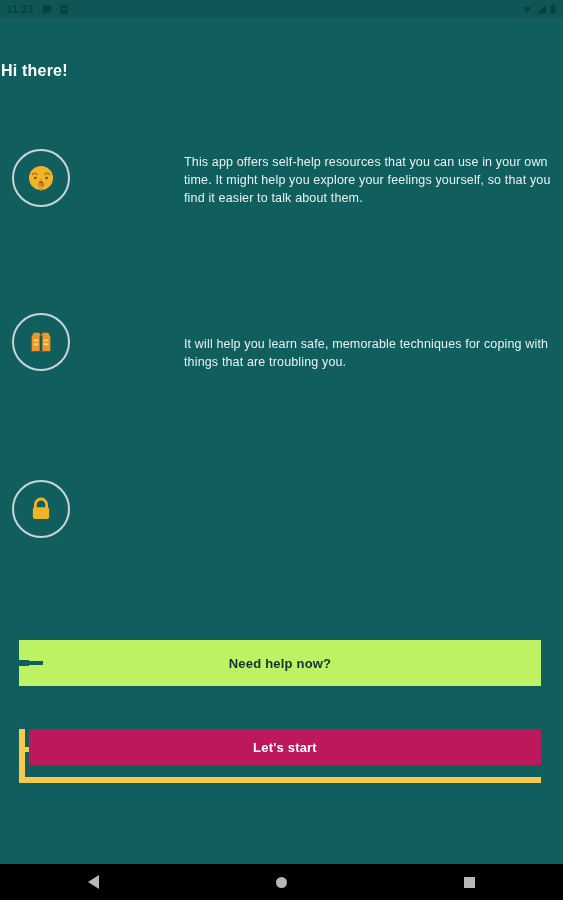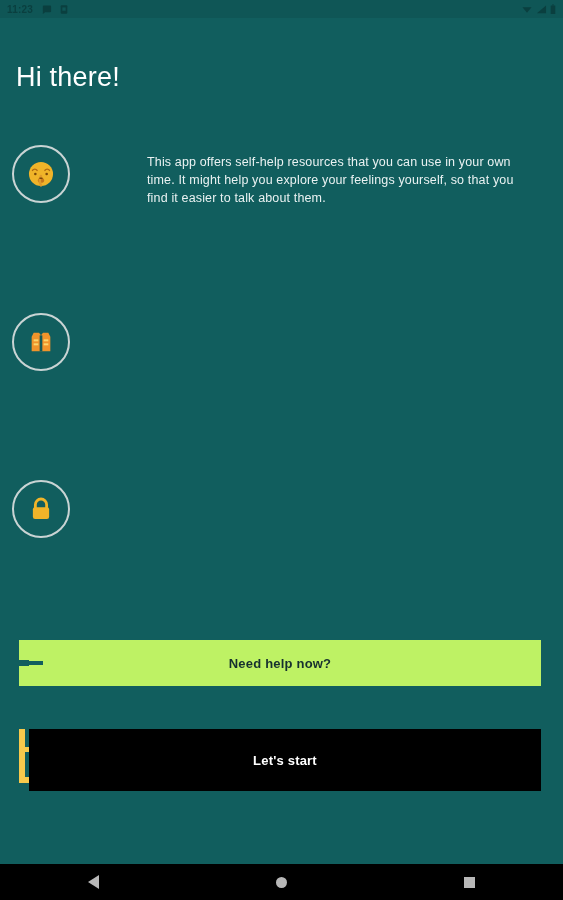--- a/index.html
+++ b/index.html
@@ -43,35 +43,36 @@
     margin-left: auto;
     display: flex;
     align-items: center;
     gap: 3px;
   }
   .sb-ic { display: block; }
 
   
   .page-title {
     position: absolute;
-    left: 16px;
+    left: 1px;
     top: 62px;
-    font-size: 27px;
-    font-weight: normal;
+    font-size: 16px;
+    font-weight: bold;
     color: #FFFFFF;
     letter-spacing: 0.2px;
   }
 
   
   .feature-row {
     position: absolute;
     left: 0;
     width: 563px;
     display: flex;
-    align-items: flex-start;
+    align-items: flex-end;
+    gap: 37px;
   }
   #row-0 { top: 145px; }
   #row-1 { top: 313px; }
   #row-2 { top: 480px; }
 
   .feature-icon-wrap {
     width: 58px;
     height: 58px;
     margin-left: 12px;
     flex: 0 0 58px;
@@ -162,22 +163,22 @@
     top: 18px;
     width: 12px;
     height: 5px;
     background: #F7C94C;
   }
   .btn-start {
     position: absolute;
     left: 10px;
     top: 0;
     width: 512px;
-    height: 62px;
-    background: #000000;
+    height: 36px;
+    background: #be185d;
     display: flex;
     align-items: center;
     justify-content: center;
     border: none;
     cursor: pointer;
     font-family: "Liberation Sans", sans-serif;
     font-size: 13px;
     font-weight: bold;
     color: #FFFFFF;
     letter-spacing: 0.2px;
@@ -268,20 +269,21 @@
   <div class="feature-icon-wrap">
     <svg width="32" height="32" viewBox="0 0 48 48">
       <path d="M13 10h8l3 4 3-4h8l3 6v22H10V16z" fill="#F0942B"></path>
       <rect x="22" y="14" width="4" height="24" fill="#0F5A5A"></rect>
       <rect x="13" y="20" width="7" height="3" fill="#FBD56B"></rect>
       <rect x="13" y="26" width="7" height="3" fill="#FBD56B"></rect>
       <rect x="28" y="20" width="7" height="3" fill="#FBD56B"></rect>
       <rect x="28" y="26" width="7" height="3" fill="#FBD56B"></rect>
     </svg>
   </div>
+  <p class="feature-text">It will help you learn safe, memorable techniques for coping with things that are troubling you.</p>
 </div>
 
 <div class="feature-row" id="row-2">
   <div class="feature-icon-wrap">
     <svg width="30" height="32" viewBox="0 0 48 48">
       <path d="M15 22v-5a9 9 0 0 1 18 0v5" stroke="#F0B429" stroke-width="4.5" fill="none" stroke-linecap="round"></path>
       <rect x="11" y="21" width="26" height="19" rx="3.5" fill="#F0B429"></rect>
     </svg>
   </div>
 </div>

